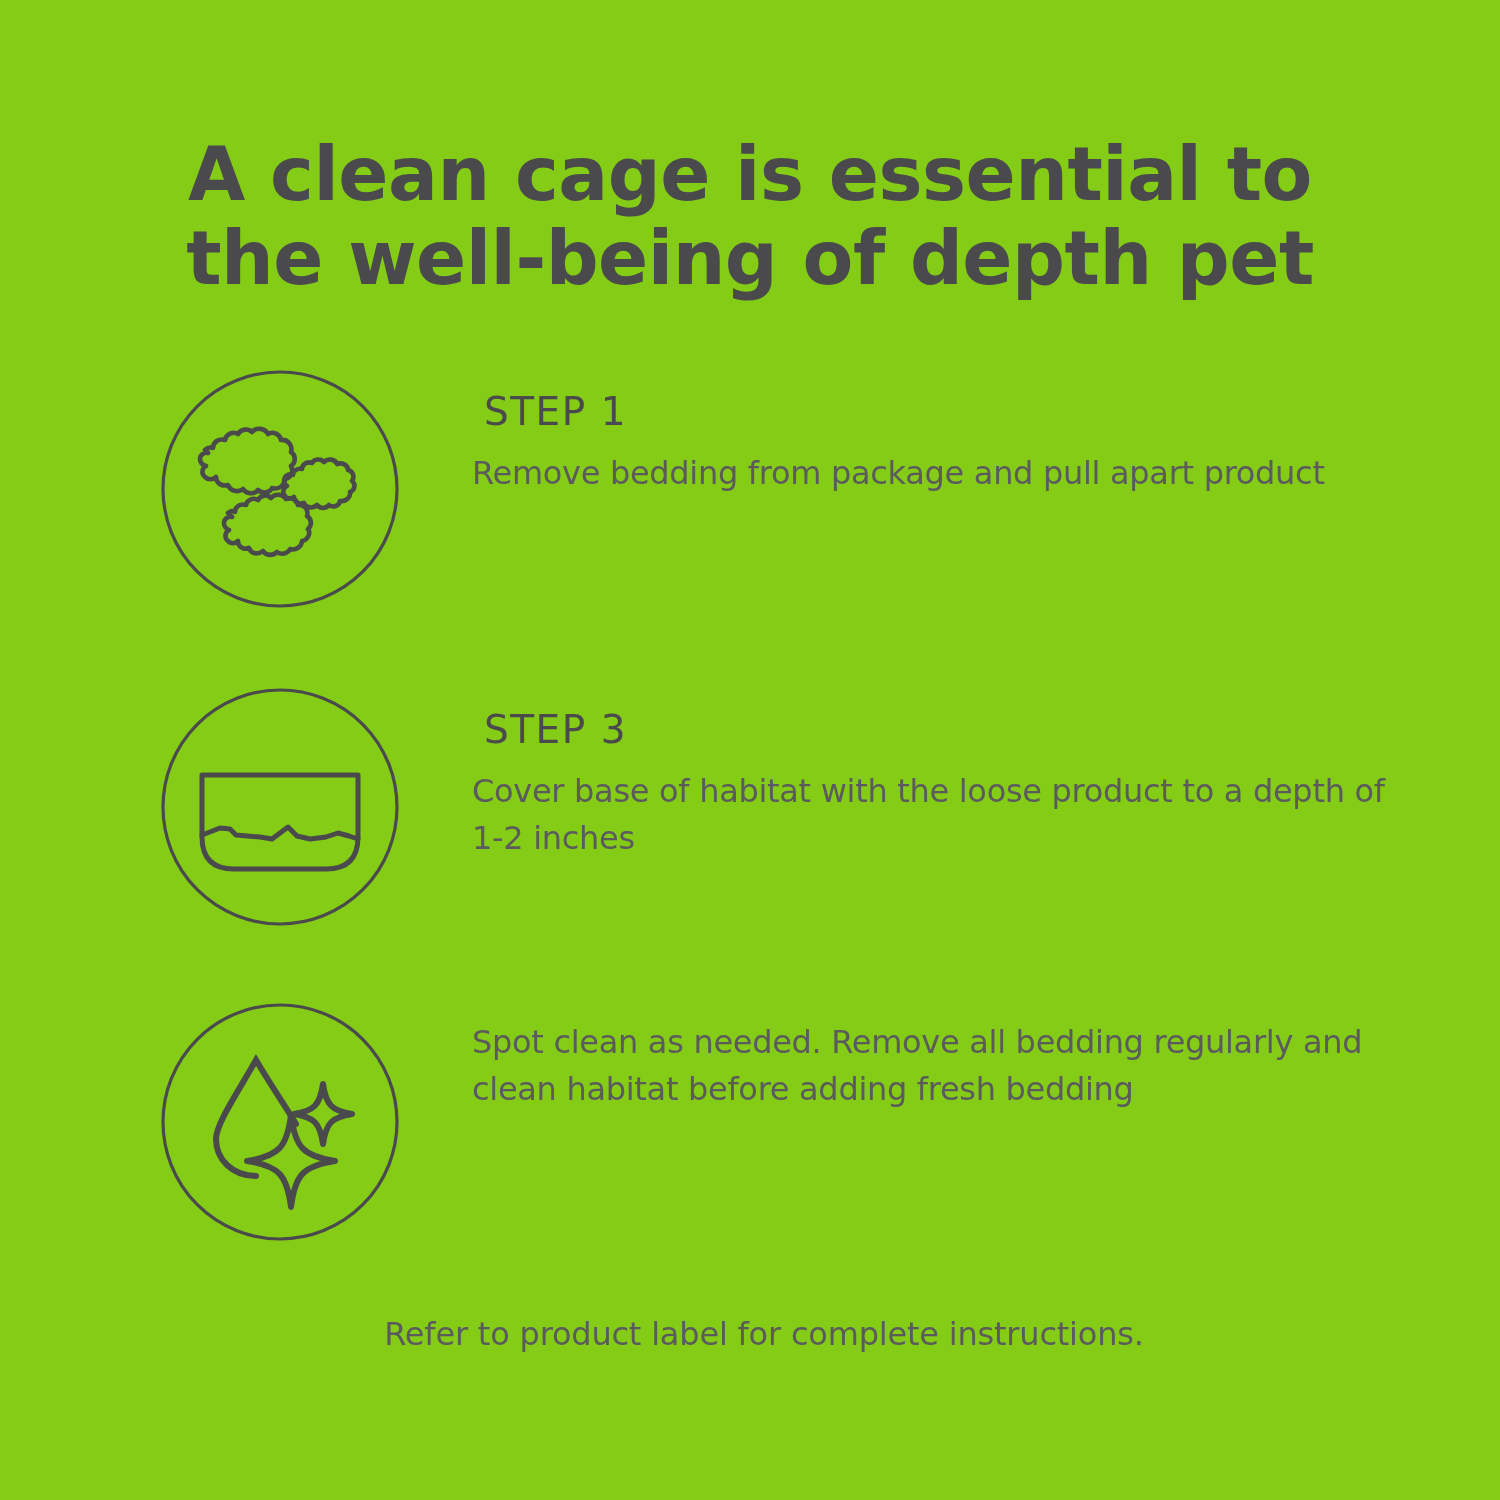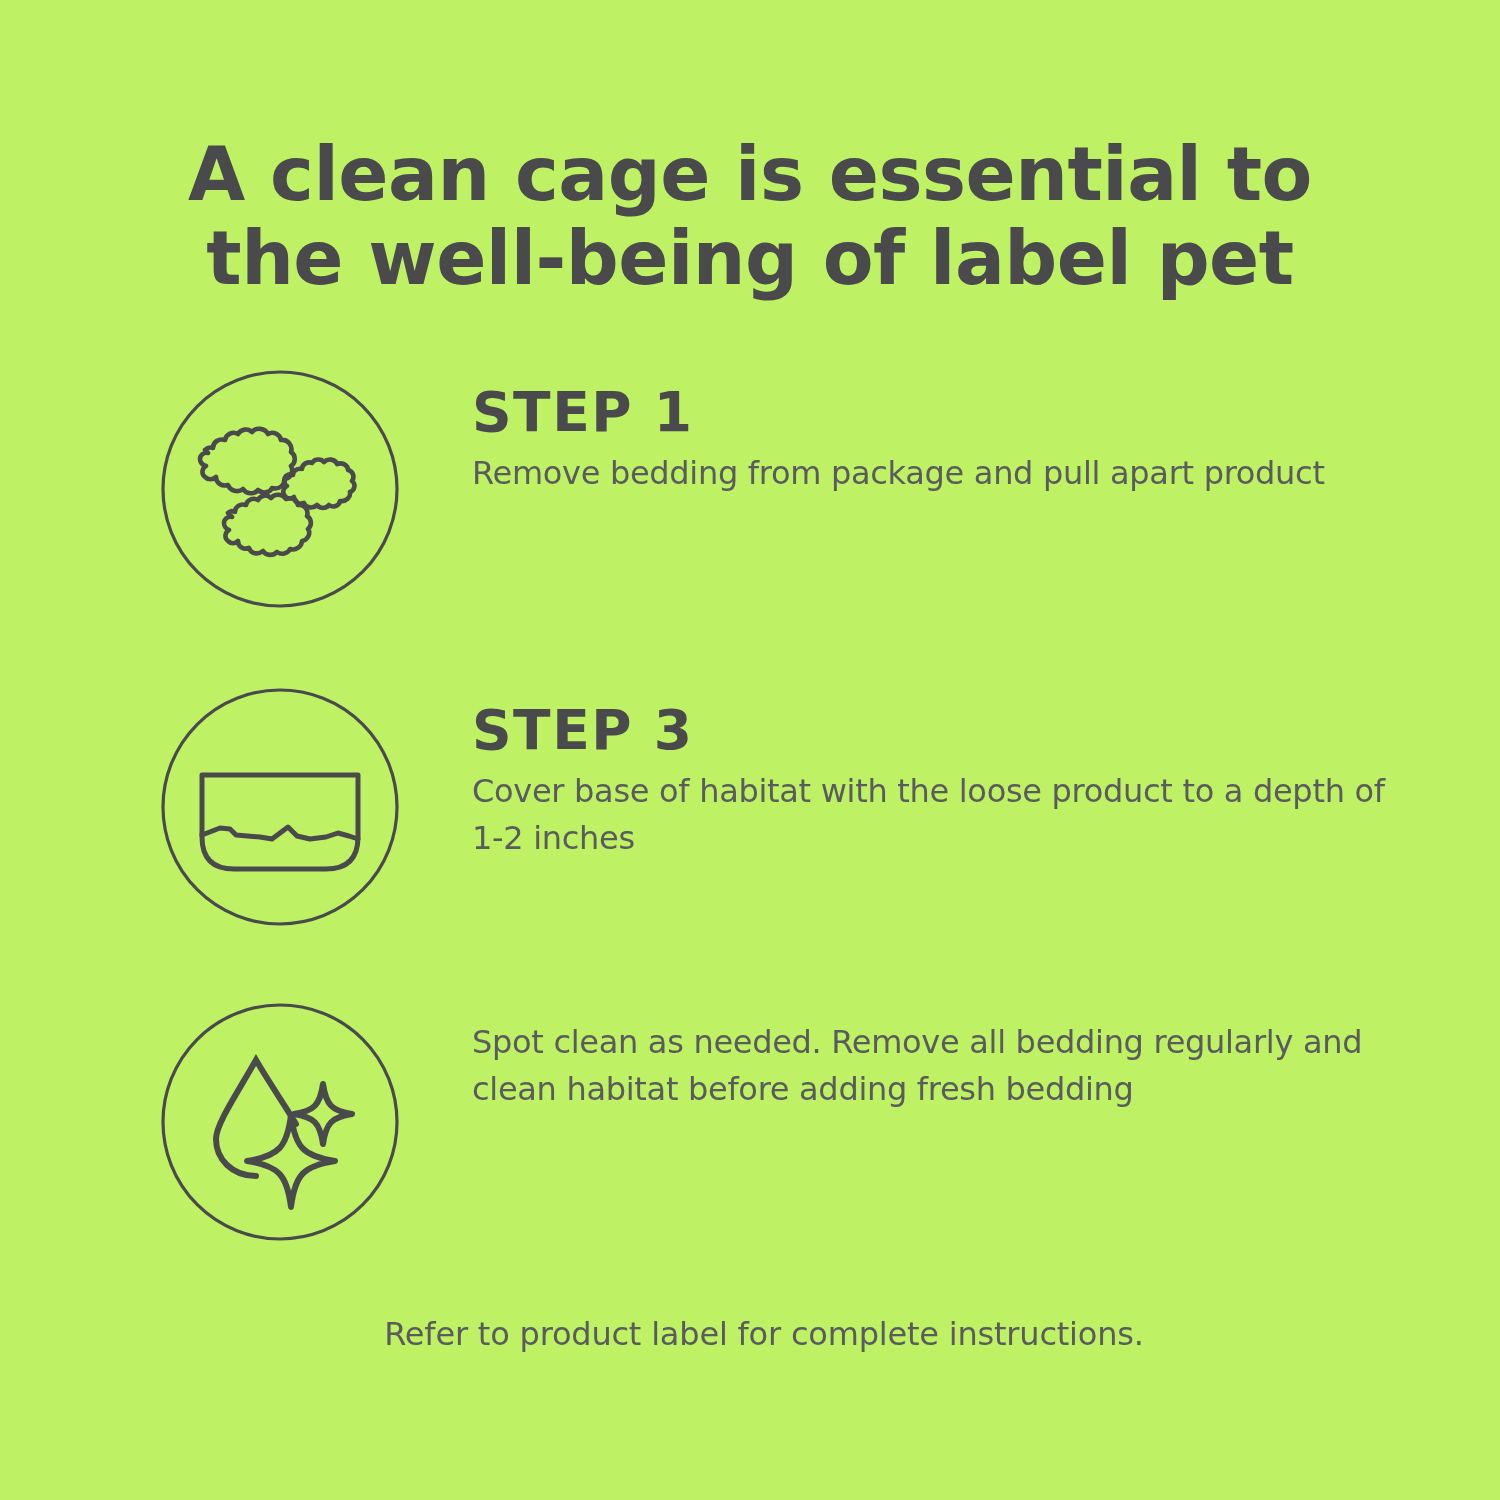--- a/index.html
+++ b/index.html
@@ -11,21 +11,21 @@
     height: 1500px;
     background: #f0f0f2;
     font-family: "Liberation Sans", sans-serif;
     overflow: hidden;
   }
 
   .page {
     position: relative;
     width: 1500px;
     height: 1500px;
-    background: #bef264;
+    background: #84cc16;
     box-sizing: border-box;
   }
 
   
   .title-block {
     position: absolute;
     left: 0;
     top: 132px;
     width: 1500px;
     text-align: center;
@@ -69,26 +69,26 @@
     height: 240px;
   }
 
   .step-text {
     flex: 1 1 auto;
     padding-left: 68px;
     padding-top: 26px;
   }
   .step-label {
     font-family: "DejaVu Sans", sans-serif;
-    font-weight: bold;
-    font-size: 55px;
+    font-weight: normal;
+    font-size: 39px;
     line-height: 60px;
     letter-spacing: 1.5px;
     color: #4a4a4d;
-    margin: 0 0 8px 4px;
+    margin: 0 0 8px 16px;
   }
   .step-desc {
     font-family: "DejaVu Sans", sans-serif;
     font-weight: normal;
     font-size: 32px;
     line-height: 47px;
     letter-spacing: -0.3px;
     color: #5b5b5e;
     margin: 4px;
     max-width: 950px;
@@ -117,21 +117,21 @@
     color: #5b5b5e;
   }
 </style>
 </head>
 <body>
 
 <div class="page">
 
   <div class="title-block">
     <div class="title-line">A clean cage is essential to</div>
-    <div class="title-line">the well-being of label pet</div>
+    <div class="title-line">the well-being of depth pet</div>
   </div>
 
   <div class="steps">
 
     <div class="step-row r1">
       <div class="icon-wrap">
         <svg viewBox="0 0 240 240" xmlns="http://www.w3.org/2000/svg">
           <circle cx="120" cy="120" r="117" fill="none" stroke="#4a4a4d" stroke-width="3.2"></circle>
 
           <path d="M48 84

